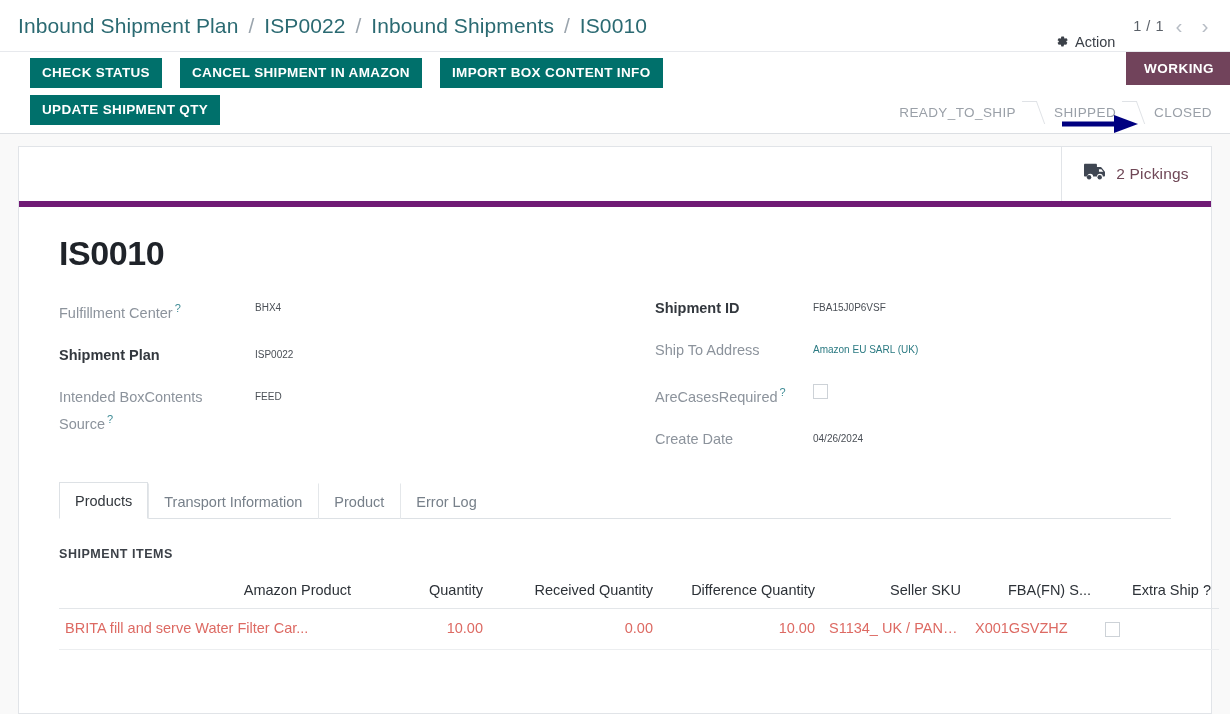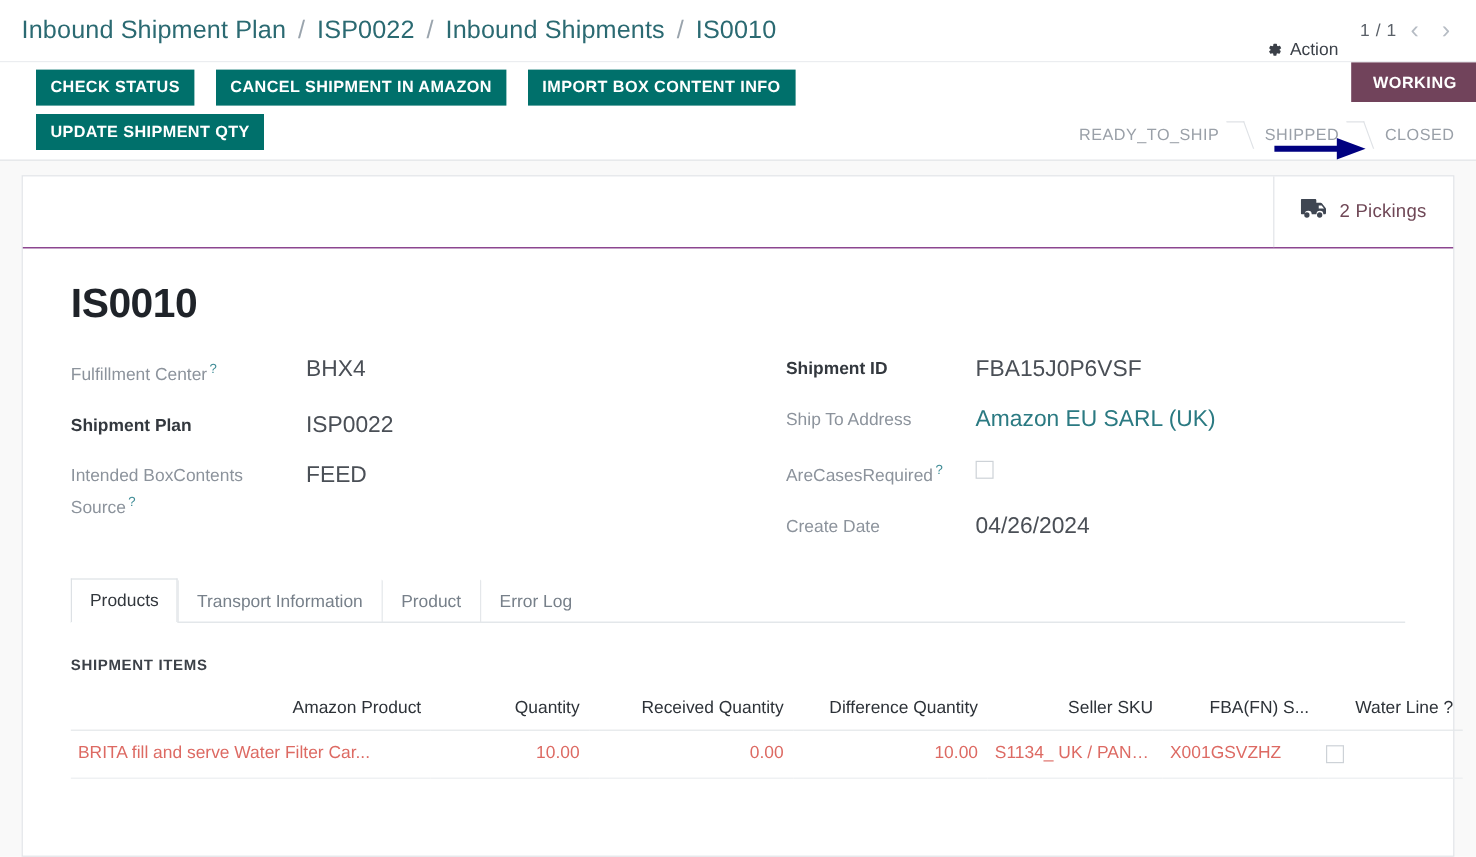--- a/index.html
+++ b/index.html
@@ -130,21 +130,21 @@
     background: #ffffff;
     border: 1px solid #e1e4e8;
     width: 1194px;
     min-height: 568px;
     position: relative;
   }
 
   
   .stat-strip {
     height: 60px;
-    border-bottom: 1px solid #701a75;
+    border-bottom: 6px solid #701a75;
     display: flex; justify-content: flex-end;
   }
   .stat-button {
     border-left: 1px solid #e1e4e8;
     min-width: 150px;
     display: flex; align-items: center; justify-content: center;
     gap: 9px;
     padding: 0 18px;
     cursor: pointer;
   }
@@ -169,21 +169,21 @@
     width: 196px; flex: 0 0 196px;
     font-size: 14.5px; color: #8c939c;
     line-height: 22px;
   }
   .f-label.bold { color: #33383e; font-weight: bold; }
   .f-label .q {
     color: #3f8c96; font-size: 11px; vertical-align: super;
     margin-left: 2px; cursor: help;
   }
   .f-value {
-    font-size: 19px; color: #4a4f56; line-height: 22px;
+    font-size: 10px; color: #4a4f56; line-height: 22px;
   }
   .f-value.link { color: #2b7a82; cursor: pointer; }
   .o-checkbox {
     width: 15px; height: 15px;
     border: 1px solid #cdd2d7;
     background: #fff;
     display: inline-block;
     margin-top: 3px;
     cursor: pointer;
   }
@@ -412,21 +412,21 @@
 
         <table class="o-list">
           <thead>
             <tr>
               <th class="c-prod">Amazon Product</th>
               <th class="c-qty num">Quantity</th>
               <th class="c-recv num">Received Quantity</th>
               <th class="c-diff num">Difference Quantity</th>
               <th class="c-sku">Seller SKU</th>
               <th class="c-fba">FBA(FN) S...</th>
-              <th class="c-extra">Water Line ?</th>
+              <th class="c-extra">Extra Ship ?</th>
             </tr>
           </thead>
           <tbody>
             <tr>
               <td class="c-prod linkcell">BRITA fill and serve Water Filter Car...</td>
               <td class="c-qty num">10.00</td>
               <td class="c-recv num">0.00</td>
               <td class="c-diff num">10.00</td>
               <td class="c-sku">S1134_ UK / PAN EU</td>
               <td class="c-fba">X001GSVZHZ</td>

